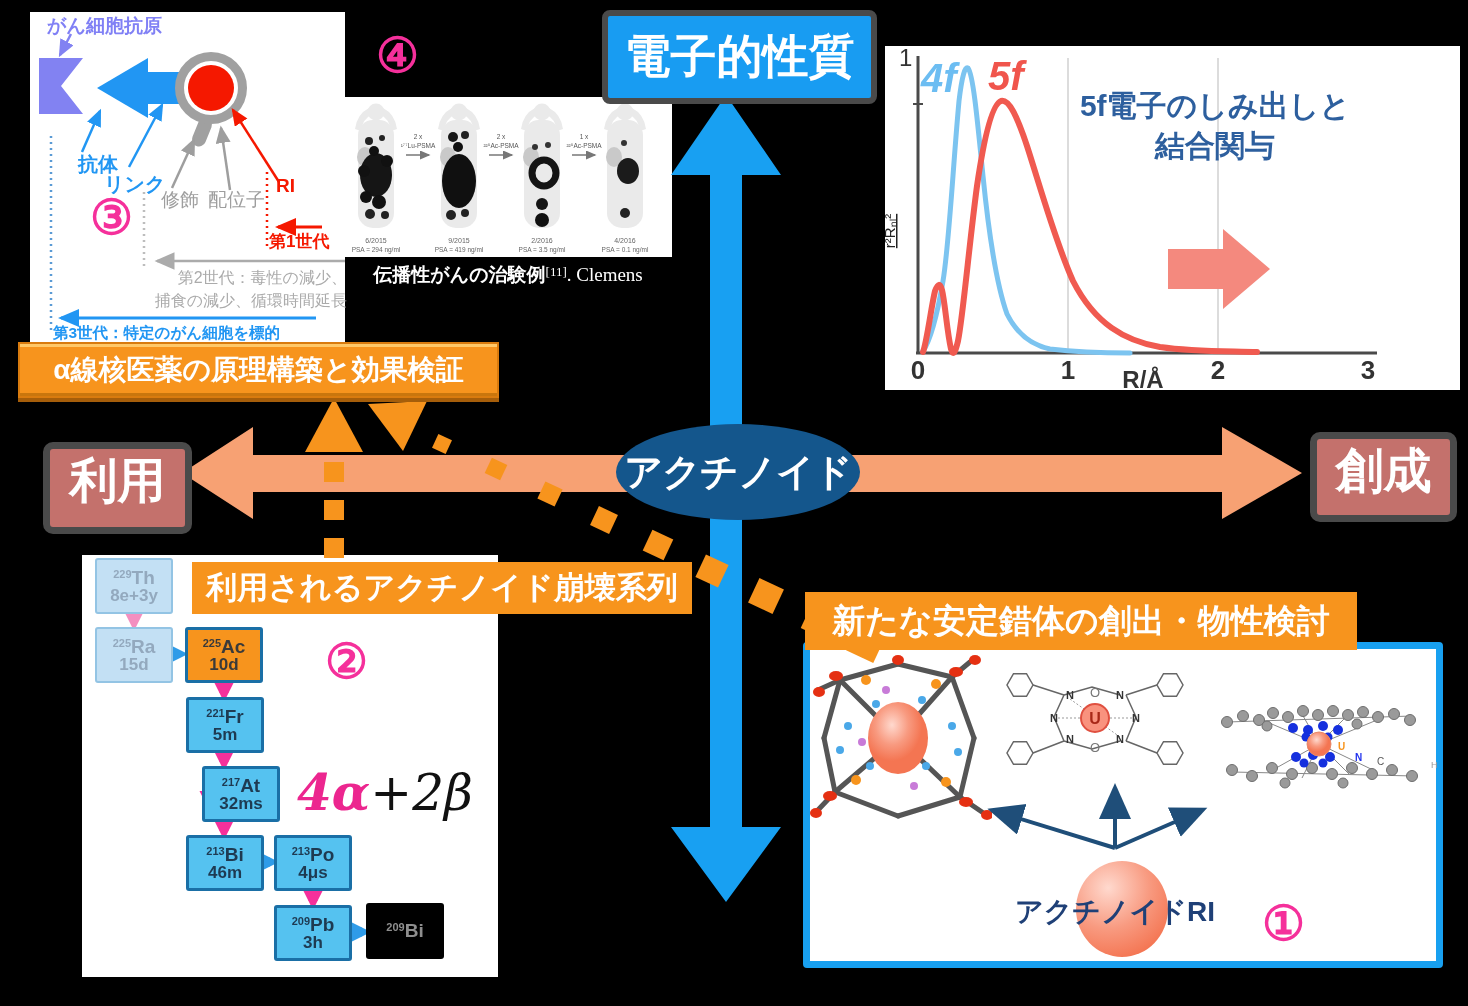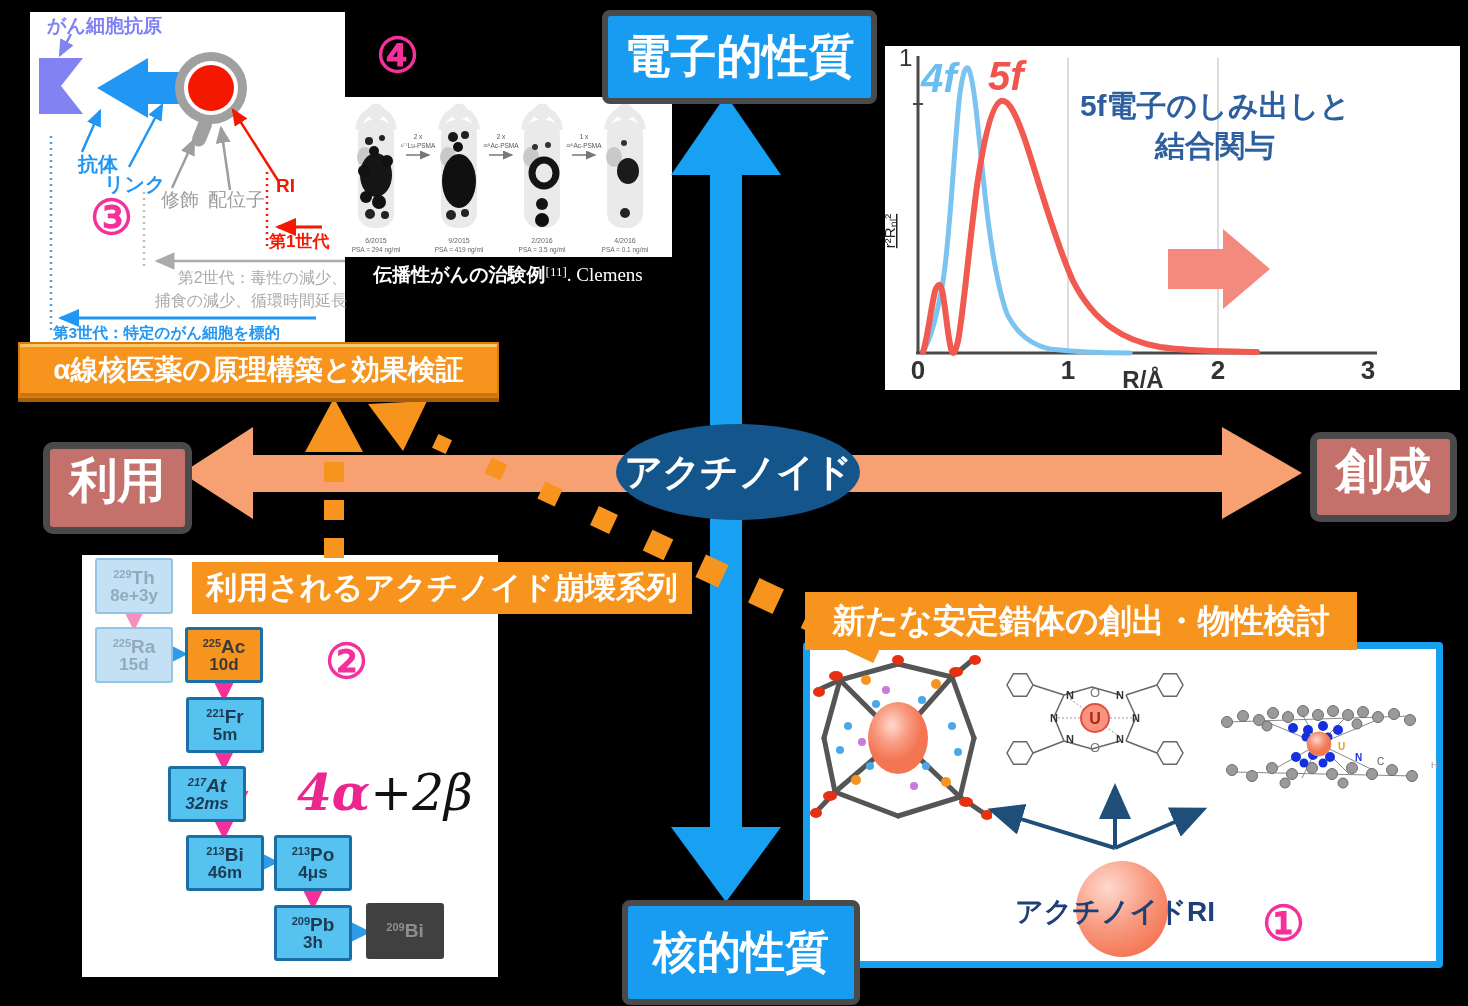--- a/index.html
+++ b/index.html
@@ -22,21 +22,21 @@
   
   .nbox{position:absolute;width:78px;height:56px;border-radius:3px;box-sizing:border-box;
     display:flex;flex-direction:column;align-items:center;justify-content:center;
     line-height:1.02;font-weight:bold;text-align:center;}
   .nbox .l1{font-size:19px;}
   .nbox .l1 sup{font-size:11px;vertical-align:6px;}
   .nbox .l2{font-size:17px;}
   .pale{background:#C3E0F4;border:2px solid #93C4E4;color:#93A9BE;}
   .bluen{background:#55C2F0;border:3px solid #1A6FA6;color:#1E3A52;}
   .orangen{background:#F7941D;border:3px solid #1A6FA6;color:#3A3A3A;}
-  .grayn{background:#404040;color:#8E8E8E;}
+  .grayn{background:#000000;color:#8E8E8E;}
   
   .adc-t{position:absolute;white-space:nowrap;line-height:1.2;}
   
   .cap{position:absolute;color:#fff;text-align:center;white-space:nowrap;z-index:3;}
   .serif{font-family:"Liberation Serif",serif;}
   
   #complex-panel{position:absolute;left:803px;top:642px;width:640px;height:326px;background:#fff;
     border:7px solid #18A0F0;border-radius:4px;box-sizing:border-box;z-index:1;}
   .sphere{position:absolute;border-radius:50%;
     background:radial-gradient(circle at 35% 28%, #FFD9CE, #F89A80 45%, #F47552 80%, #EE6240);}
@@ -244,21 +244,21 @@
       <div class="l2">15d</div>
     </div>
     <div class="nbox orangen" style="left:103px;top:72px;">
       <div class="l1"><sup>225</sup><span>Ac</span></div>
       <div class="l2">10d</div>
     </div>
     <div class="nbox bluen" style="left:104px;top:142px;">
       <div class="l1"><sup>221</sup><span>Fr</span></div>
       <div class="l2">5m</div>
     </div>
-    <div class="nbox bluen" style="left:86px;top:211px;font-style:italic;">
+    <div class="nbox bluen" style="left:120px;top:211px;">
       <div class="l1"><sup>217</sup><span>At</span></div>
       <div class="l2">32ms</div>
     </div>
     <div class="nbox bluen" style="left:104px;top:280px;">
       <div class="l1"><sup>213</sup><span>Bi</span></div>
       <div class="l2">46m</div>
     </div>
     <div class="nbox bluen" style="left:192px;top:280px;">
       <div class="l1"><sup>213</sup><span>Po</span></div>
       <div class="l2">4μs</div>
@@ -468,23 +468,20 @@
     </g>
   </svg>
 
   <div class="ellipse">
     <span>アクチノイド</span>
   </div>
 
   <div class="bluebox-axis" style="left:602px;top:10px;width:263px;height:82px;font-size:46px;">
     <span>電子的性質</span>
   </div>
-  <div class="bluebox-axis" style="left:622px;top:900px;width:226px;height:93px;font-size:44px;">
-    <span>核的性質</span>
-  </div>
   <div class="redbox-axis" style="left:43px;top:442px;width:135px;height:78px;font-size:48px;">
     <span>利用</span>
   </div>
   <div class="redbox-axis" style="left:1310px;top:432px;width:133px;height:76px;font-size:48px;">
     <span>創成</span>
   </div>
 
   <div class="olabel olabel-bevel" style="left:18px;top:342px;width:477px;height:52px;font-size:28px;justify-content:center;">
     <span>α線核医薬の原理構築と効果検証</span>
   </div>

